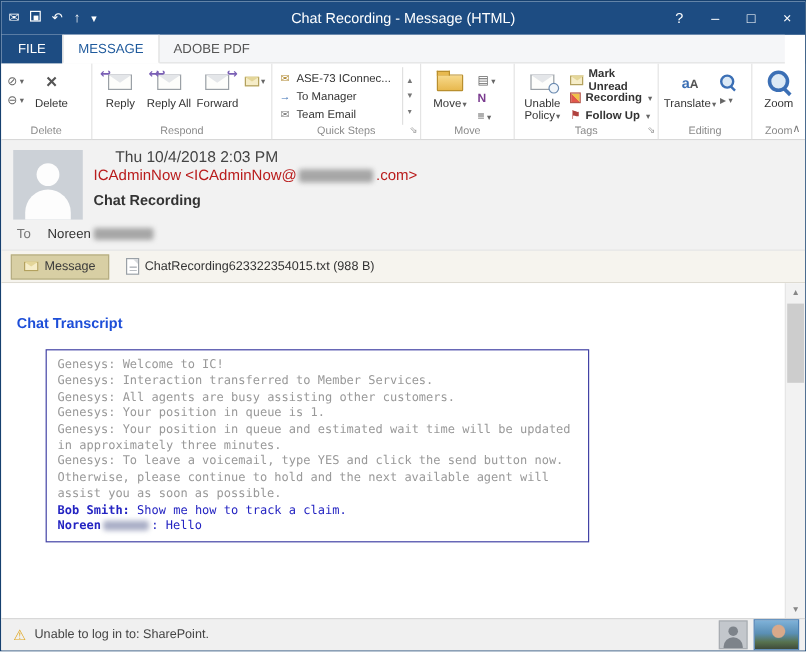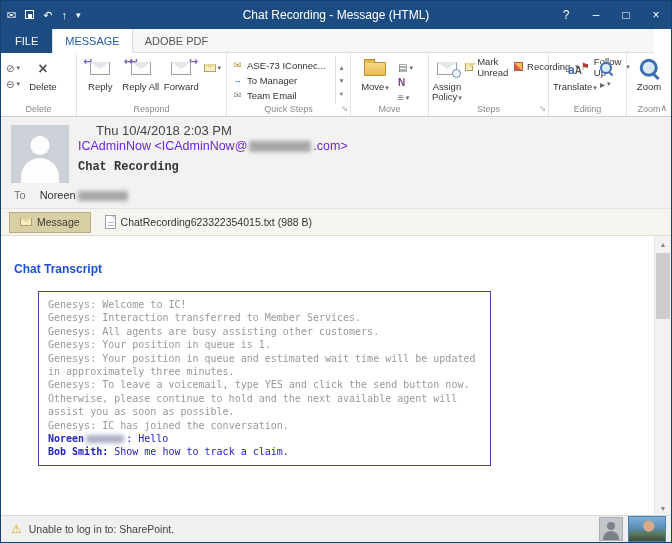--- a/index.html
+++ b/index.html
@@ -50,21 +50,21 @@
   .folder::before { content:""; position:absolute; top:-4px; left:-1px; width:9px; height:3px; background:#e8b94f; border:1px solid #b98f2e; border-bottom:none; }
   
   .qs-wrap { display:flex; }
   .qs-list { display:flex; flex-direction:column; justify-content:center; gap:1px; width:102px; }
   .qs-row { display:flex; align-items:center; gap:4px; height:14px; font-size:9.5px; color:#333; padding-left:2px; }
   .qs-ic { font-size:9px; width:11px; text-align:center; }
   .qs-ic.gold { color:#b08830; } .qs-ic.blue { color:#3b6fb5; } .qs-ic.gray { color:#7a7a7a; }
   .qs-scroll { display:flex; flex-direction:column; justify-content:center; border-left:1px solid #e0e0e0; margin-left:3px; width:12px; }
   .qs-sbtn { font-size:6.5px; color:#777; text-align:center; height:13px; line-height:13px; }
   
-  .tag-rows { display:flex; flex-direction:row; gap:2px; padding-top:4px; margin-left:3px; }
+  .tag-rows { display:flex; flex-direction:column; gap:2px; padding-top:4px; margin-left:3px;font-weight:bold; }
   .tag-row { display:flex; align-items:center; gap:4px; height:13px; font-size:9.5px; color:#333; }
   .cat-sq { display:inline-block; width:9px; height:9px; background:linear-gradient(45deg,#e2574c 50%,#f0c24b 50%); border:1px solid #b5564b; }
   .flag { color:#b0413e; font-size:10px; }
   .clockdot { position:absolute; right:-5px; bottom:-4px; width:9px; height:9px; border-radius:50%; background:#f2f6fa; border:1px solid #6a8ab0; }
   
   .trans-a { color:#3b6fb5; font-size:12px; font-weight:bold; }
   .trans-b { color:#555; font-size:10px; font-weight:bold; }
   
   .mag { position:relative; display:inline-block; width:13px; height:13px; }
   .mag::before { content:""; position:absolute; left:0; top:0; width:8px; height:8px; border:2px solid #3b6fb5; border-radius:50%; background:#dce9f5; }
@@ -72,22 +72,22 @@
   .mag::after { content:""; position:absolute; left:9px; top:9px; width:5px; height:2px; background:#3b6fb5; transform:rotate(45deg); transform-origin:left center; }
   .onenote-n { color:#7a3b8f; font-weight:bold; font-size:10px; }
   .collapse-btn { position:absolute; right:4px; bottom:3px; font-size:9px; color:#777; }
 
   
   .msg-header { position:absolute; top:116px; left:0; right:0; height:92px; background:#f2f2f2; border-bottom:1px solid #e3e3e3; }
   .avatar { position:absolute; left:10px; top:8px; width:58px; height:58px; background:#ccd1d7; overflow:hidden; }
   .avatar::before { content:""; position:absolute; left:50%; top:11px; transform:translateX(-50%); width:19px; height:19px; border-radius:50%; background:#fdfdfd; }
   .avatar::after { content:""; position:absolute; left:50%; top:33px; transform:translateX(-50%); width:38px; height:26px; border-radius:19px 19px 0 0; background:#fdfdfd; }
   .hdate { position:absolute; left:95px; top:6px; font-size:13px; color:#444; }
-  .hsender { position:absolute; left:77px; top:22px; font-size:12.5px; color:#6d28d9; }
-  .hsubject { position:absolute; left:77px; top:43px; font-size:12px; font-weight:bold; color:#333;font-family:Liberation Mono, monospace; }
+  .hsender { position:absolute; left:77px; top:22px; font-size:12.5px; color:#b91c1c; }
+  .hsubject { position:absolute; left:77px; top:43px; font-size:12px; font-weight:bold; color:#333; }
   .torow { position:absolute; left:13px; top:72px; font-size:11px; color:#333; display:flex; align-items:center; gap:14px; }
   .tolabel { color:#777; }
   .blur { display:inline-block; height:10px; border-radius:2px; background:#a6a6a6; filter:blur(2px); vertical-align:middle; margin:0 2px; }
   .blur-domain { width:62px; height:11px; }
   .blur-name { width:50px; }
   .blur-chat { width:38px; height:8px; background:#a9aec6; }
 
   
   .attachrow { position:absolute; top:208px; left:0; right:0; height:27px; background:#f6f4ee; border-bottom:1px solid #dedbd2; display:flex; align-items:center; padding-left:8px; gap:8px; }
   .msg-chip { display:inline-flex; align-items:center; gap:5px; height:21px; padding:0 10px; background:#d8cfa4; border:1px solid #b6ad82; font-size:10.5px; color:#3b3b3b; }
@@ -261,40 +261,40 @@
     </div>
 
     <div class="rgroup" style="width:120px;">
       <div class="gcontent">
         <div class="big-btn">
           <span class="icon-area">
               <span class="env">
                 <span class="clockdot"></span>
               </span>
             </span>
-          <span class="blabel"><span>Assign</span><br><span>Policy</span><span class="dd">▾</span></span>
+          <span class="blabel"><span>Unable</span><br><span>Policy</span><span class="dd">▾</span></span>
         </div>
         <div class="tag-rows">
           <span class="tag-row">
             <span class="env-s"></span>
               <span>Mark Unread</span>
           </span>
           <span class="tag-row">
             <span class="cat-sq"></span>
               <span>Recording</span>
               <span class="dd">▾</span>
           </span>
           <span class="tag-row">
             <span class="flag">⚑</span>
               <span>Follow Up</span>
               <span class="dd">▾</span>
           </span>
         </div>
       </div>
-      <div class="glabel-row"><span>Steps</span><span class="launcher">⇘</span></div>
+      <div class="glabel-row"><span>Tags</span><span class="launcher">⇘</span></div>
     </div>
 
     <div class="rgroup" style="width:78px;">
       <div class="gcontent">
         <div class="big-btn" style="width:46px;">
           <span class="icon-area">
               <span><span class="trans-a">a</span><span class="trans-b">A</span></span>
             </span>
           <span class="blabel"><span>Translate</span><span class="dd">▾</span></span>
         </div>
@@ -353,23 +353,22 @@
   <div class="bodyarea">
     <div class="chat-heading">Chat Transcript</div>
 
     <div class="chatbox">
       <div class="tl sys"><span class="sp">Genesys:</span> <span>Welcome to IC!</span></div>
       <div class="tl sys"><span class="sp">Genesys:</span> <span>Interaction transferred to Member Services.</span></div>
       <div class="tl sys"><span class="sp">Genesys:</span> <span>All agents are busy assisting other customers.</span></div>
       <div class="tl sys"><span class="sp">Genesys:</span> <span>Your position in queue is 1.</span></div>
       <div class="tl sys"><span class="sp">Genesys:</span> <span>Your position in queue and estimated wait time will be updated in approximately three minutes.</span></div>
       <div class="tl sys"><span class="sp">Genesys:</span> <span>To leave a voicemail, type YES and click the send button now. Otherwise, please continue to hold and the next available agent will assist you as soon as possible.</span></div>
-      <div class="tl sys"><span class="sp">Genesys:</span> <span>IC has joined the conversation.</span></div>
+      <div class="tl usr"><span class="sp">Bob Smith:</span> <span>Show me how to track a claim.</span></div>
       <div class="tl usr"><span class="sp">Noreen</span><span class="blur blur-chat"></span><span>: Hello</span></div>
-      <div class="tl usr"><span class="sp">Bob Smith:</span> <span>Show me how to track a claim.</span></div>
     </div>
 
     <div class="scrollbar">
       <div class="sb-btn">▲</div>
       <div class="sb-thumb"></div>
       <div class="sb-btn bottom">▼</div>
     </div>
   </div>
 
   <div class="statusbar">

